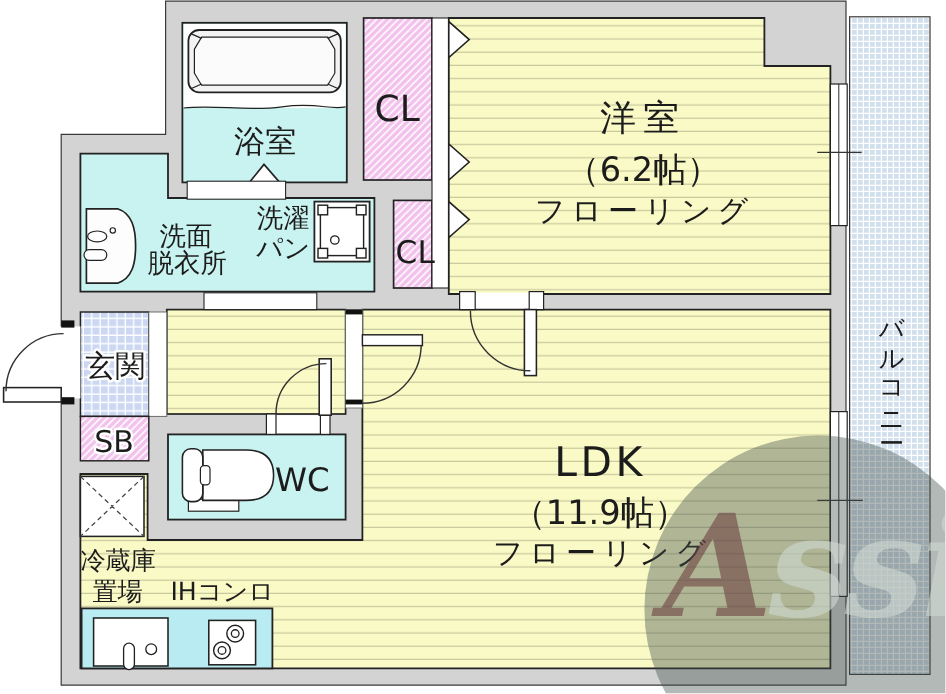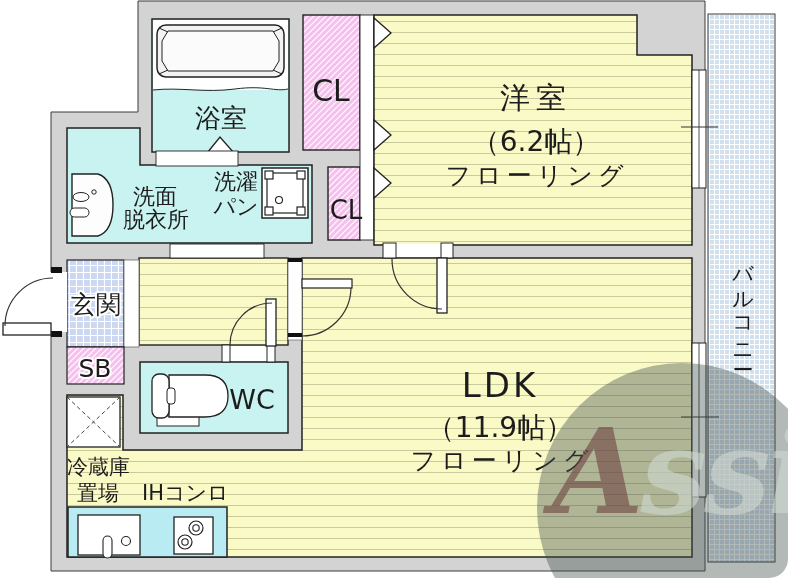--- a/index.html
+++ b/index.html
@@ -1,18 +1,18 @@
 <!DOCTYPE html>
 <html><head>
 <meta charset="utf-8">
 <style>
   html,body{margin:0;padding:0;background:#ffffff;}
   .stage{
     position:relative;width:788px;height:578px;background:#ffffff;
-    font-family:"DejaVu Sans","Liberation Sans",sans-serif;overflow:hidden;border-radius:19px;
+    font-family:"DejaVu Sans","Liberation Sans",sans-serif;overflow:hidden;
   }
   .stage svg{position:absolute;left:0;top:0;}
   svg text{fill:#1c1c1c;font-family:"DejaVu Sans","Liberation Sans",sans-serif;}
   .halo{paint-order:stroke;stroke:#ffffff;stroke-width:4px;stroke-linejoin:round;}
   .balcony-label{
     position:absolute;left:724px;top:250px;width:38px;height:130px;
     writing-mode:vertical-rl;text-orientation:mixed;
     font-size:21px;letter-spacing:3px;color:#1c1c1c;line-height:38px;text-align:left;
   }
   .wm-text{font-family:"DejaVu Serif","Liberation Serif",serif;font-style:italic;font-weight:bold;}

